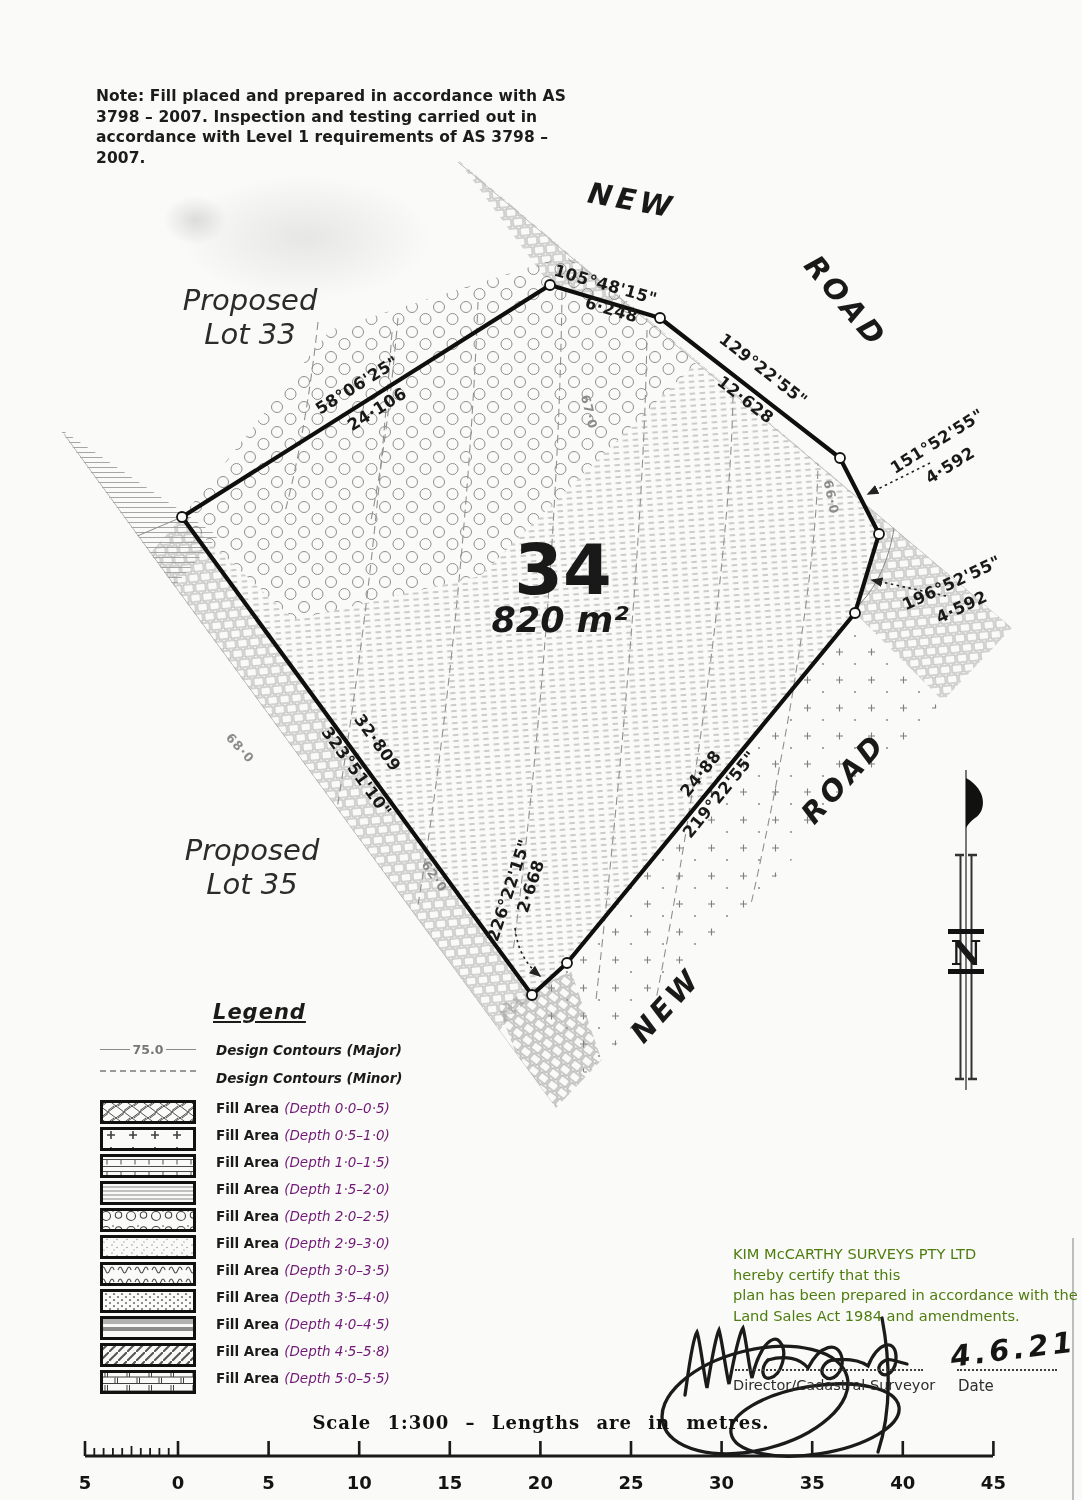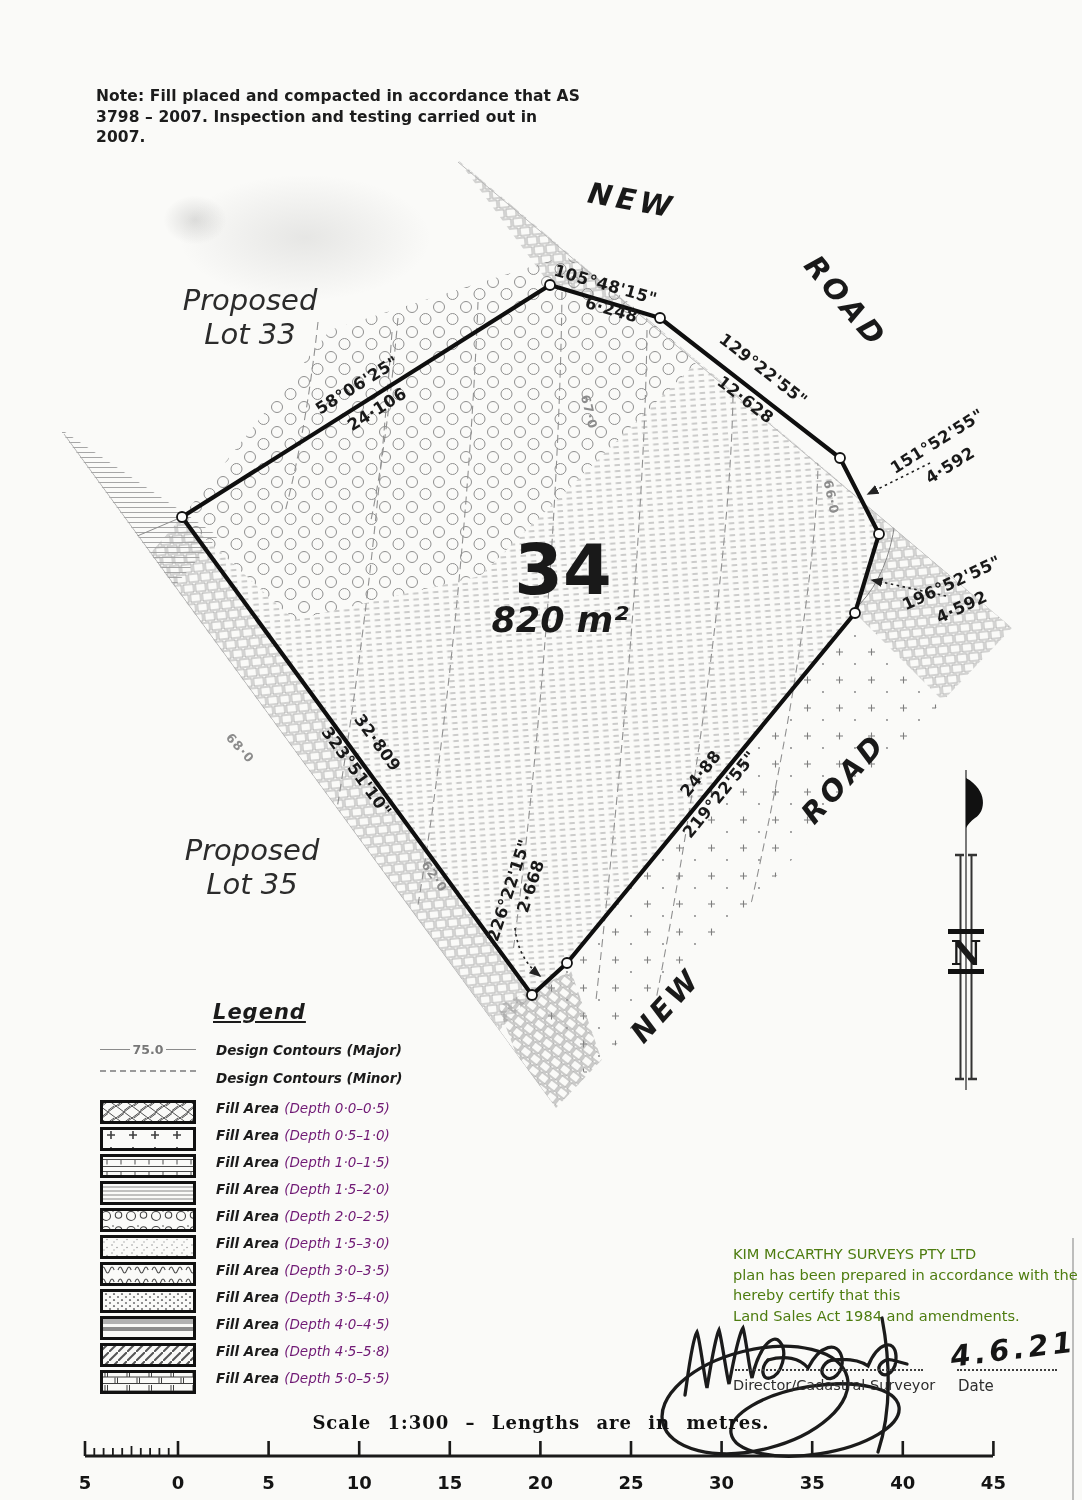--- a/index.html
+++ b/index.html
@@ -23,21 +23,21 @@
   .lotn{font-size:70px;font-weight:800;}
   .area{font-size:35px;font-style:italic;font-weight:600;}
   .road{font-size:29px;font-weight:800;font-style:italic;letter-spacing:4px;}
   .clab{font-size:12.5px;font-weight:600;fill:#8c8c8c;letter-spacing:1px;}
   .north-n{font-family:"DejaVu Serif",serif;font-size:34px;font-weight:700;}
   
   .legend-title{position:absolute;left:213px;top:1000px;font-size:21px;font-weight:800;
                 font-style:italic;text-decoration:underline;letter-spacing:1px;}
   .lrow{position:absolute;left:100px;display:flex;align-items:flex-start;height:24px;}
   .lrow .lab{margin-left:20px;font-size:13.5px;font-weight:700;font-style:italic;white-space:nowrap;}
-  .lrow .fa{font-weight:800;font-style:italic;font-size:13.5px;margin-left:20px;}
+  .lrow .fa{font-weight:800;font-size:13.5px;margin-left:20px;}
   .lrow .fd{font-weight:500;font-style:italic;font-size:13.5px;margin-left:5px;color:#701a75;}
   .lrow svg{display:block;}
   .csample{display:flex;align-items:center;width:96px;}
   .c75{font-size:12.5px;color:#777;margin:0 3px;font-weight:600;}
   .cl{flex:1;border-top:1.6px solid #8b8b8b;}
   .cl-dash{flex:1;border-top:2.5px dashed #9a9a9a;}
   
   .cert{position:absolute;left:733px;top:1244px;font-size:14.6px;line-height:20.5px;color:#4d7c0f;}
   .sig-svg{position:absolute;left:600px;top:1280px;}
   .dotline{position:absolute;border-bottom:2.5px dotted #3f3f3f;height:1px;}
@@ -56,22 +56,23 @@
 </head>
 <body>
 
 <div class="page">
 
   <div class="smudge sm1"></div>
   <div class="smudge sm2"></div>
   <div class="edge-line"></div>
 
   <div class="note">
-    <div>Note: Fill placed and compacted in accordance that AS</div>
+    <div>Note: Fill placed and prepared in accordance with AS</div>
     <div>3798 – 2007. Inspection and testing carried out in</div>
+    <div>accordance with Level 1 requirements of AS 3798 –</div>
     <div>2007.</div>
   </div>
 
   <svg class="drawing" width="1082" height="1240" viewBox="0 0 1082 1240">
     <defs>
       <clipPath id="dia">
           <polygon points="458,158 1012,628 556,1108 60,430"></polygon>
         </clipPath>
       <marker id="arr" markerWidth="9" markerHeight="9" refX="6.5" refY="4" orient="auto">
         <path d="M0,1 L7.5,4 L0,7 Z" fill="#222"></path>
@@ -308,21 +309,21 @@
         <rect x="1.5" y="1.5" width="93" height="21" fill="url(#p-circrow)" stroke="#111" stroke-width="3"></rect>
       </svg>
     <span class="fa">Fill Area</span>
     <span class="fd">(Depth 2·0–2·5)</span>
   </div>
   <div class="lrow" style="top:1235px">
     <svg width="96" height="24">
         <rect x="1.5" y="1.5" width="93" height="21" fill="url(#p-stip)" stroke="#111" stroke-width="3"></rect>
       </svg>
     <span class="fa">Fill Area</span>
-    <span class="fd">(Depth 1·5–3·0)</span>
+    <span class="fd">(Depth 2·9–3·0)</span>
   </div>
   <div class="lrow" style="top:1262px">
     <svg width="96" height="24">
         <rect x="1.5" y="1.5" width="93" height="21" fill="url(#p-squig)" stroke="#111" stroke-width="3"></rect>
       </svg>
     <span class="fa">Fill Area</span>
     <span class="fd">(Depth 3·0–3·5)</span>
   </div>
   <div class="lrow" style="top:1289px">
     <svg width="96" height="24">
@@ -348,22 +349,22 @@
   <div class="lrow" style="top:1370px">
     <svg width="96" height="24">
         <rect x="1.5" y="1.5" width="93" height="21" fill="url(#p-brickv)" stroke="#111" stroke-width="3"></rect>
       </svg>
     <span class="fa">Fill Area</span>
     <span class="fd">(Depth 5·0–5·5)</span>
   </div>
 
   <div class="cert">
     <div>KIM McCARTHY SURVEYS PTY LTD</div>
+    <div>hereby certify that this</div>
     <div>plan has been prepared in accordance with the</div>
-    <div>hereby certify that this</div>
     <div>Land Sales Act 1984 and amendments.</div>
   </div>
 
   <svg class="sig-svg" width="480" height="215" viewBox="0 0 480 215">
     <g fill="none" stroke="#1b1b1b" stroke-width="3.3" stroke-linecap="round">
       <ellipse cx="155" cy="120" rx="95" ry="50" transform="rotate(-14 155 120)"></ellipse>
       <ellipse cx="215" cy="140" rx="85" ry="34" transform="rotate(-9 215 140)"></ellipse>
       <path d="M85,115 C88,95 92,60 97,52 C100,60 104,95 107,108 C110,90 115,58 119,50
                C122,60 126,92 129,104 C133,85 138,55 143,48 C146,58 149,88 152,98
                C158,70 172,52 180,62 C188,72 182,95 170,98 C162,100 160,88 168,80"></path>

